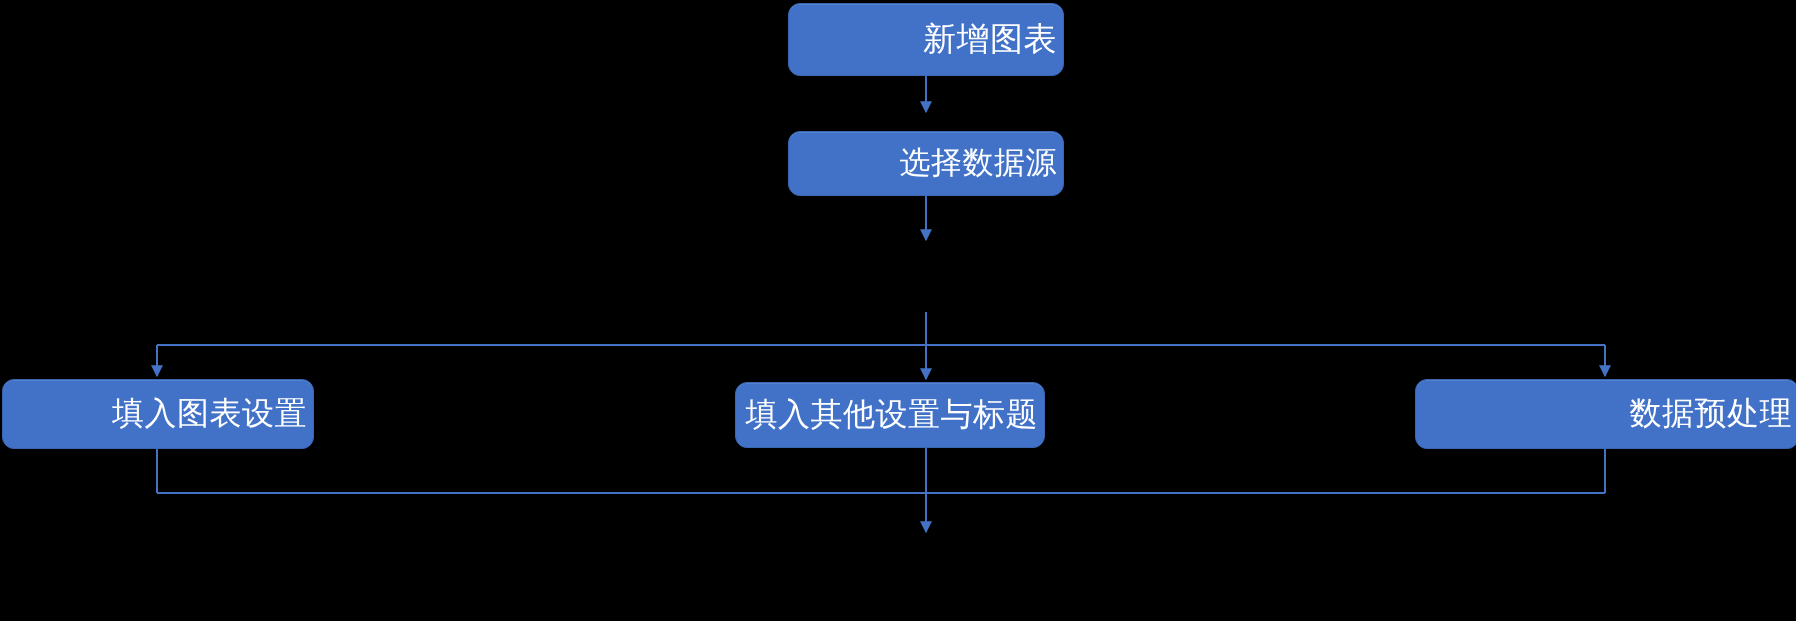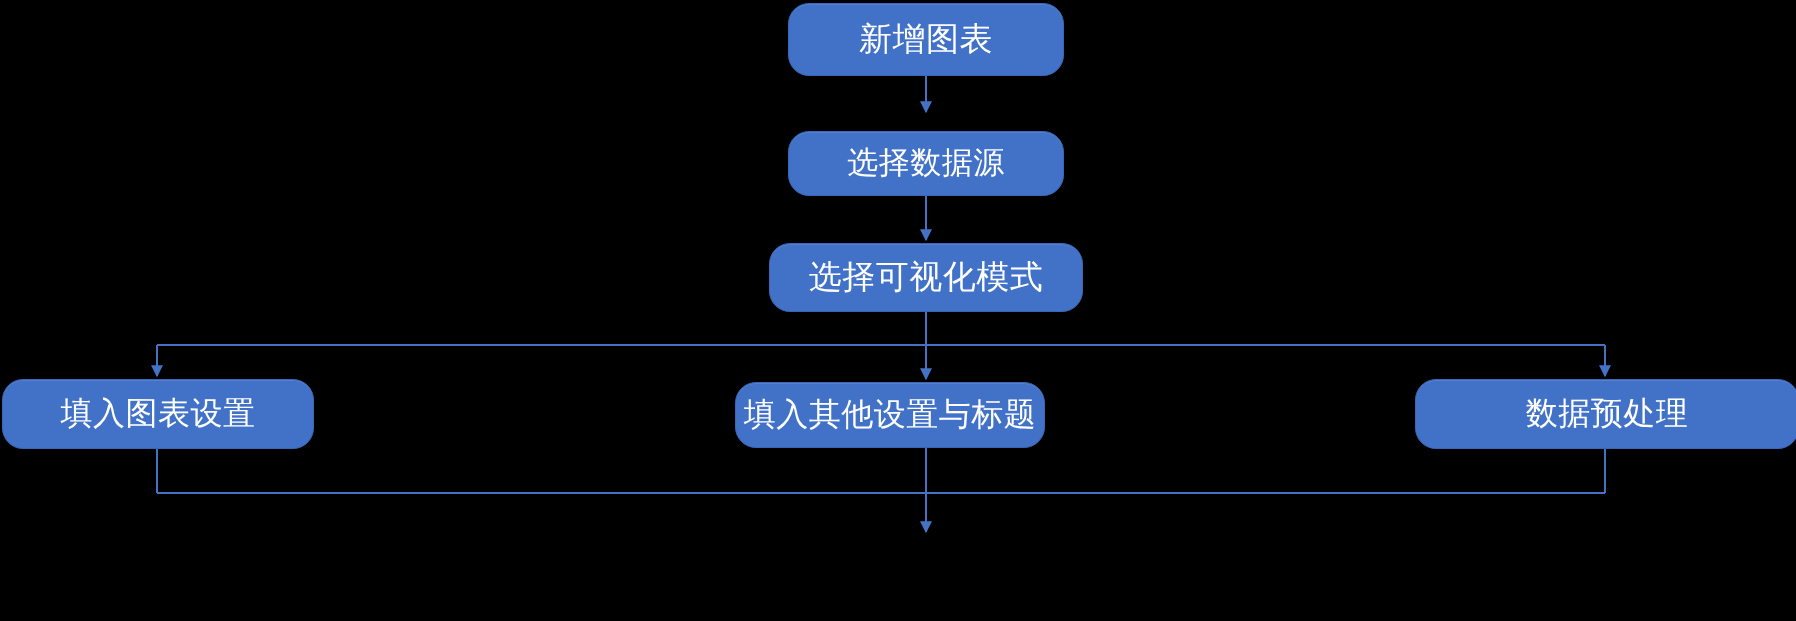--- a/index.html
+++ b/index.html
@@ -22,25 +22,25 @@
     top: 0;
     width: 1796px;
     height: 621px;
     pointer-events: none;
   }
   .node {
     position: absolute;
     box-sizing: border-box;
     background: #4172C8;
     border: 1px solid #3A66B4;
-    border-radius: 21px;
+    border-radius: 12px;
     color: #FFFFFF;
     display: flex;
     align-items: center;
-    justify-content: center;
+    justify-content: flex-end;
     text-align: center;
     letter-spacing: 0.5px;
     line-height: 1.1;
     white-space: nowrap;
     box-shadow: inset 0 1px 0 rgba(255,255,255,0.10);
   }
   .node-label {
     display: block;
     padding: 0 6px;
   }
@@ -93,23 +93,20 @@
   </svg>
 
   <div class="node" id="n-add-chart">
     <span class="node-label">新增图表</span>
   </div>
 
   <div class="node" id="n-select-source">
     <span class="node-label">选择数据源</span>
   </div>
 
-  <div class="node" id="n-select-mode">
-    <span class="node-label">选择可视化模式</span>
-  </div>
 
   <div class="node" id="n-chart-settings">
     <span class="node-label">填入图表设置</span>
   </div>
 
   <div class="node" id="n-other-settings">
     <span class="node-label">填入其他设置与标题</span>
   </div>
 
   <div class="node" id="n-preprocess">

